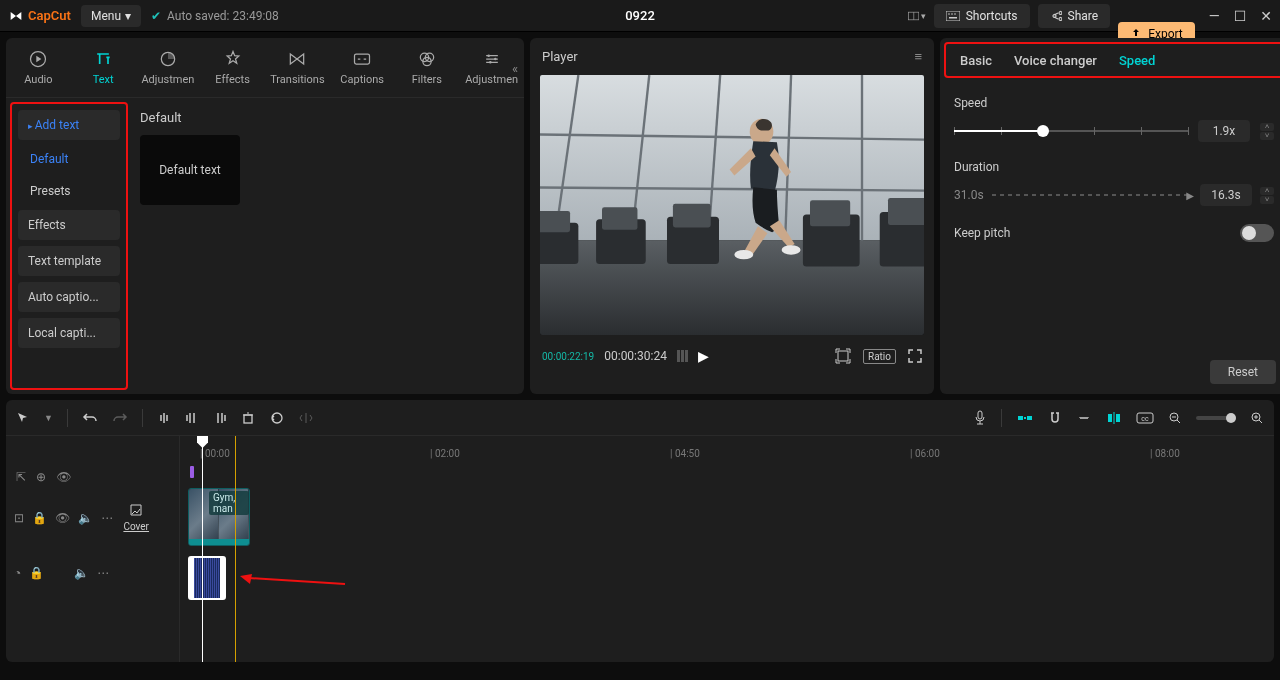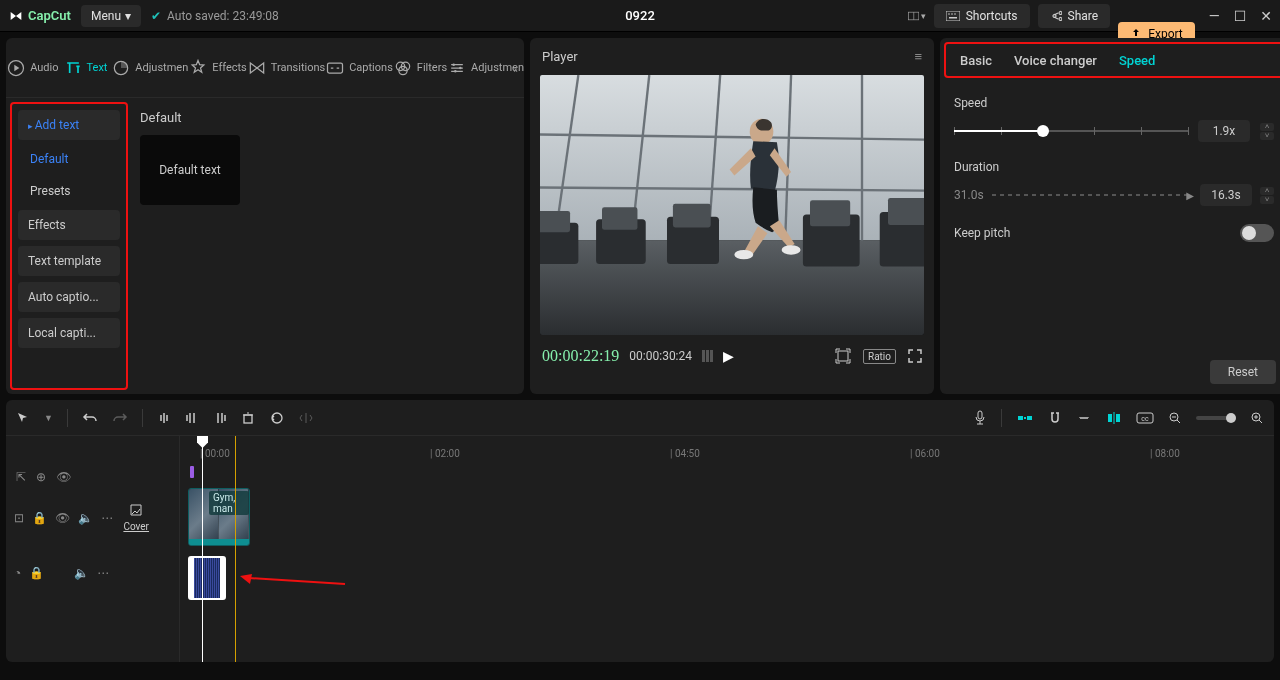--- a/index.html
+++ b/index.html
@@ -1,60 +1,60 @@
 <!DOCTYPE html>
 <html><head>
 <meta charset="utf-8">
 <style>
   * { margin: 0; padding: 0; box-sizing: border-box; font-family: -apple-system, BlinkMacSystemFont, "Segoe UI", Roboto, sans-serif; }
   body { background: #0d0d0d; color: #e0e0e0; width: 1280px; height: 680px; overflow: hidden; font-size: 13px; }
   
   
   .topbar { height: 32px; background: #1a1a1a; display: flex; align-items: center; padding: 0 8px; gap: 10px; border-bottom: 1px solid #000; }
-  .logo { display: flex; align-items: center; gap: 4px; font-weight: 600; font-size: 13px; color: #86efac; }
+  .logo { display: flex; align-items: center; gap: 4px; font-weight: 600; font-size: 13px; color: #f97316; }
   .logo-icon { width: 16px; height: 16px; }
   .menu-btn { background: #2a2a2a; border: none; color: #e0e0e0; padding: 4px 10px; border-radius: 4px; display: flex; align-items: center; gap: 4px; cursor: pointer; font-size: 12px; }
   .autosave { color: #999; font-size: 12px; display: flex; align-items: center; gap: 6px; }
   .autosave-check { color: #1fc0b8; }
   .title-center { position: absolute; left: 50%; transform: translateX(-50%); color: #fff; font-weight: 500; }
   .topbar-right { margin-left: auto; display: flex; align-items: center; gap: 8px; }
   .tb-btn { background: #2a2a2a; border: none; color: #e0e0e0; padding: 5px 12px; border-radius: 4px; display: flex; align-items: center; gap: 6px; cursor: pointer; font-size: 12px; }
   .tb-btn.export { background: #fdba74; color: #000; font-weight: 400; margin-top: 36px; }
   .win-btns { display: flex; gap: 14px; color: #ccc; font-size: 14px; margin-left: 6px; }
   .win-btn { cursor: pointer; }
   .ratio-icon { width: 18px; height: 14px; display: flex; align-items: center; justify-content: center; }
 
   
   .main { display: grid; grid-template-columns: 518px 404px 348px; gap: 6px; padding: 6px; height: 368px; }
   .panel { background: #1e1e1e; border-radius: 6px; overflow: hidden; position: relative; }
 
   
   .lefttabs { height: 60px; display: flex; align-items: center; border-bottom: 1px solid #2a2a2a; position: relative; }
-  .lefttab { flex: 1; display: flex; flex-direction: row; align-items: center; justify-content: center; gap: 4px; color: #aaa; font-size: 11px; cursor: pointer; height: 100%; }
+  .lefttab { flex: 1; display: flex; flex-direction: column; align-items: center; justify-content: center; gap: 4px; color: #aaa; font-size: 11px; cursor: pointer; height: 100%; }
   .lefttab.active { color: #00d4d4; }
   .lefttab svg, .lefttab .ic { width: 20px; height: 20px; }
   .chev-collapse { position: absolute; right: 6px; top: 50%; transform: translateY(-50%); color: #888; cursor: pointer; }
   
   .leftbody { display: flex; height: calc(100% - 60px); }
   .leftside { width: 118px; padding: 6px; display: flex; flex-direction: column; gap: 6px; border: 2px solid #e11; border-radius: 4px; margin:4px 0 4px 4px; }
   .ls-item { background: #2a2a2a; color: #ccc; padding: 8px 10px; border-radius: 4px; font-size: 12px; cursor: pointer; white-space: nowrap; overflow: hidden; text-overflow: ellipsis; }
   .ls-item.active { color: #3b82f6; }
   .ls-item.sub { background: transparent; padding: 6px 12px; }
   
   .leftcontent { flex: 1; padding: 12px; }
   .lc-title { color: #ccc; font-size: 13px; margin-bottom: 10px; }
   .text-thumb { width: 100px; height: 70px; background: #0a0a0a; border-radius: 4px; display: flex; align-items: center; justify-content: center; color: #ccc; font-size: 12px; cursor: pointer; }
 
   
   .player-head { height: 37px; display: flex; align-items: center; padding: 0 12px; color: #ccc; font-size: 13px; }
   .player-head-spacer { margin-left: auto; color: #888; cursor: pointer; }
   .viewport { margin: 0 10px; height: 260px; background: #000; display: flex; align-items: center; justify-content: center; border-radius: 2px; overflow: hidden; }
   .viewport svg { width: 100%; height: 100%; }
   .player-ctrl { height: 42px; display: flex; align-items: center; padding: 0 12px; gap: 10px; }
-  .tc-cur { color: #86efac; font-size: 16px; font-family: Liberation Serif, serif; }
+  .tc-cur { color: #14b8a6; font-size: 10px; }
   .tc-dur { color: #ccc; font-size: 12px; }
   .play-btn { color: #fff; cursor: pointer; font-size: 14px; }
   .pc-right { margin-left: auto; display: flex; gap: 12px; align-items: center; color: #ccc; }
   .ratio-box { border: 1px solid #888; padding: 1px 4px; font-size: 10px; border-radius: 2px; }
   .bars-icon { display: flex; gap: 1px; }
   .bars-icon span { width: 3px; height: 12px; background: #555; }
 
   
   .rp-tabs { height: 36px; display: flex; align-items: center; padding: 0 14px; gap: 22px; border: 2px solid #e11; border-radius: 4px; margin: 4px; }
   .rp-tab { color: #ccc; font-size: 13px; cursor: pointer; font-weight: 500; }

